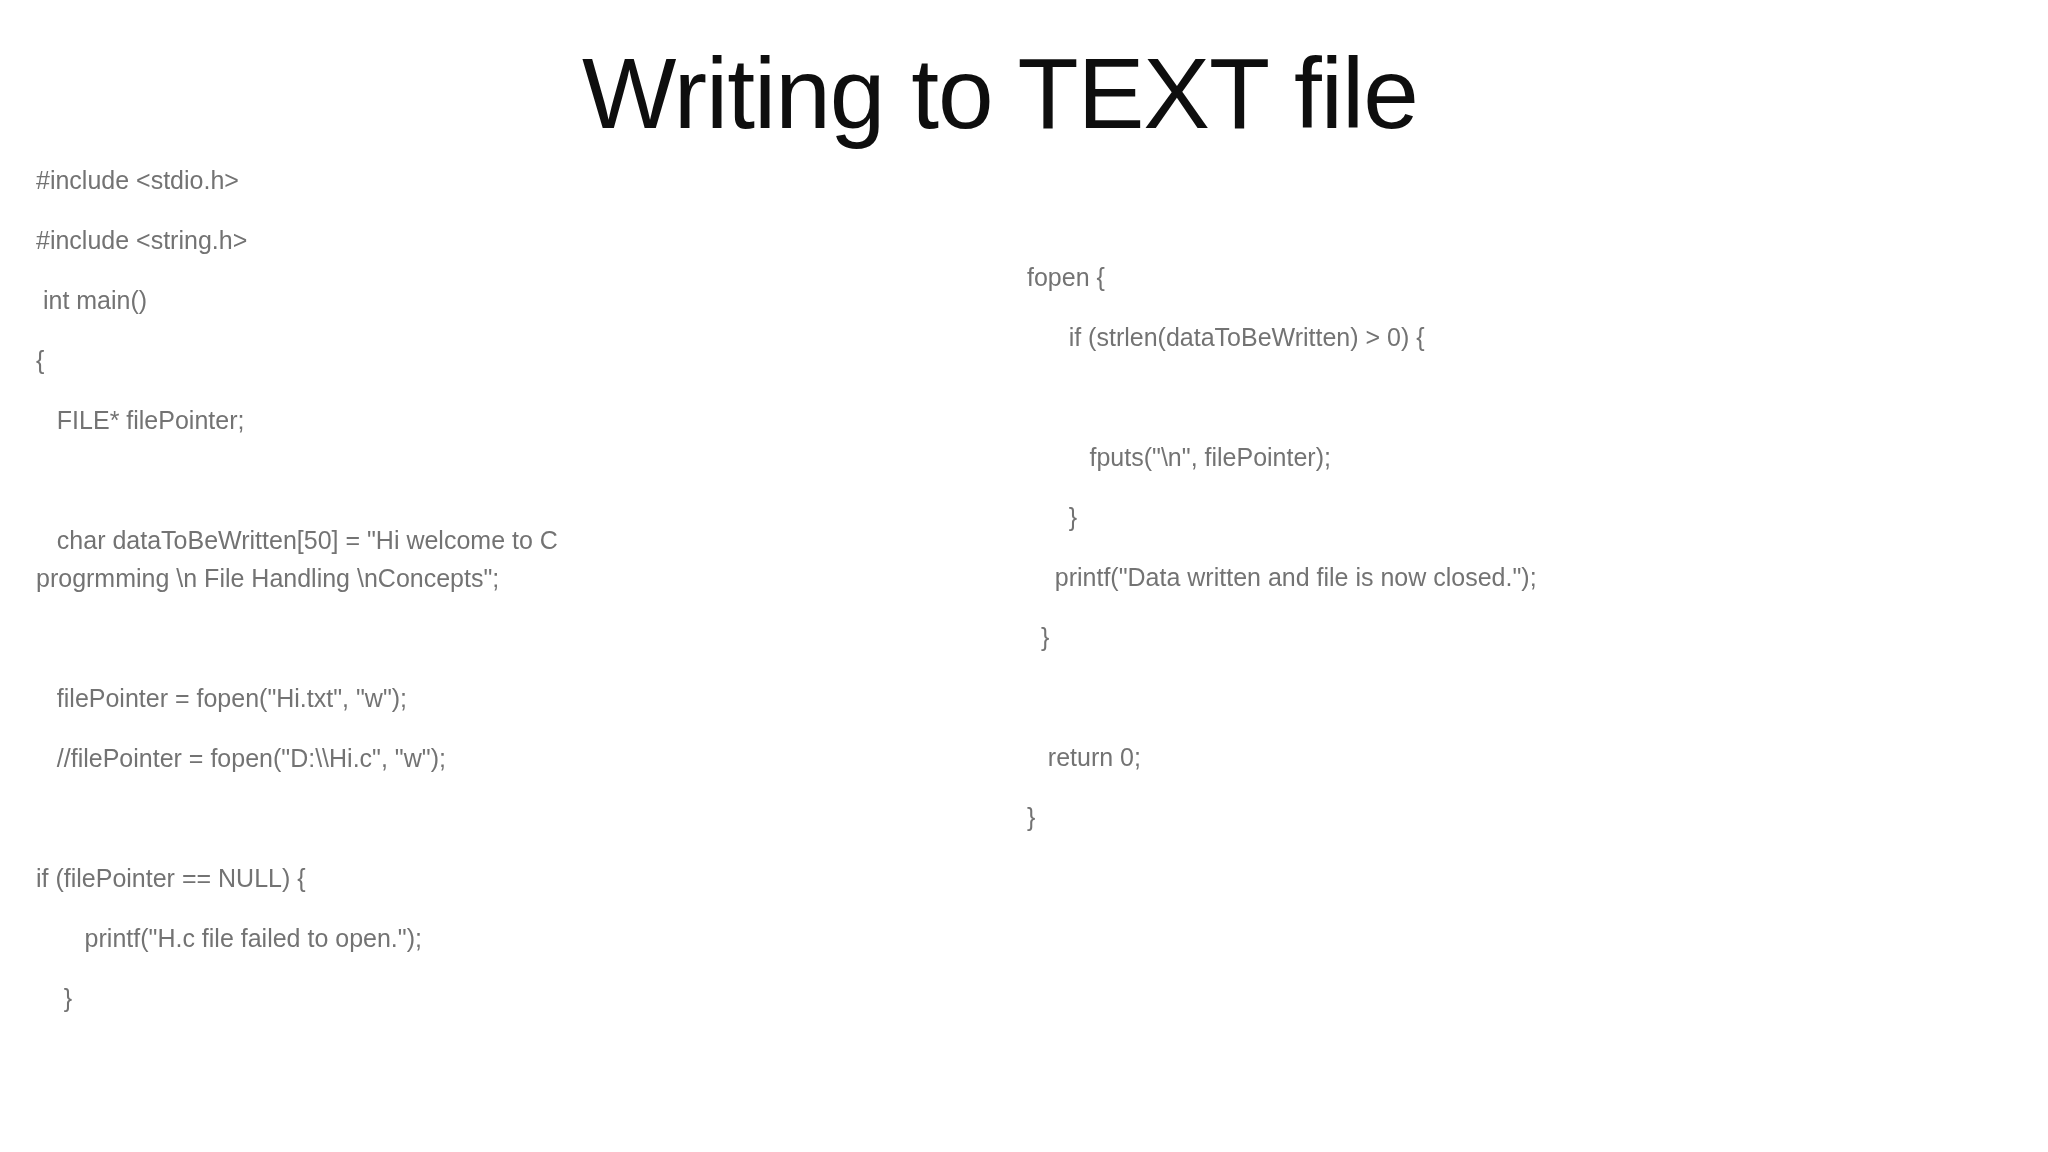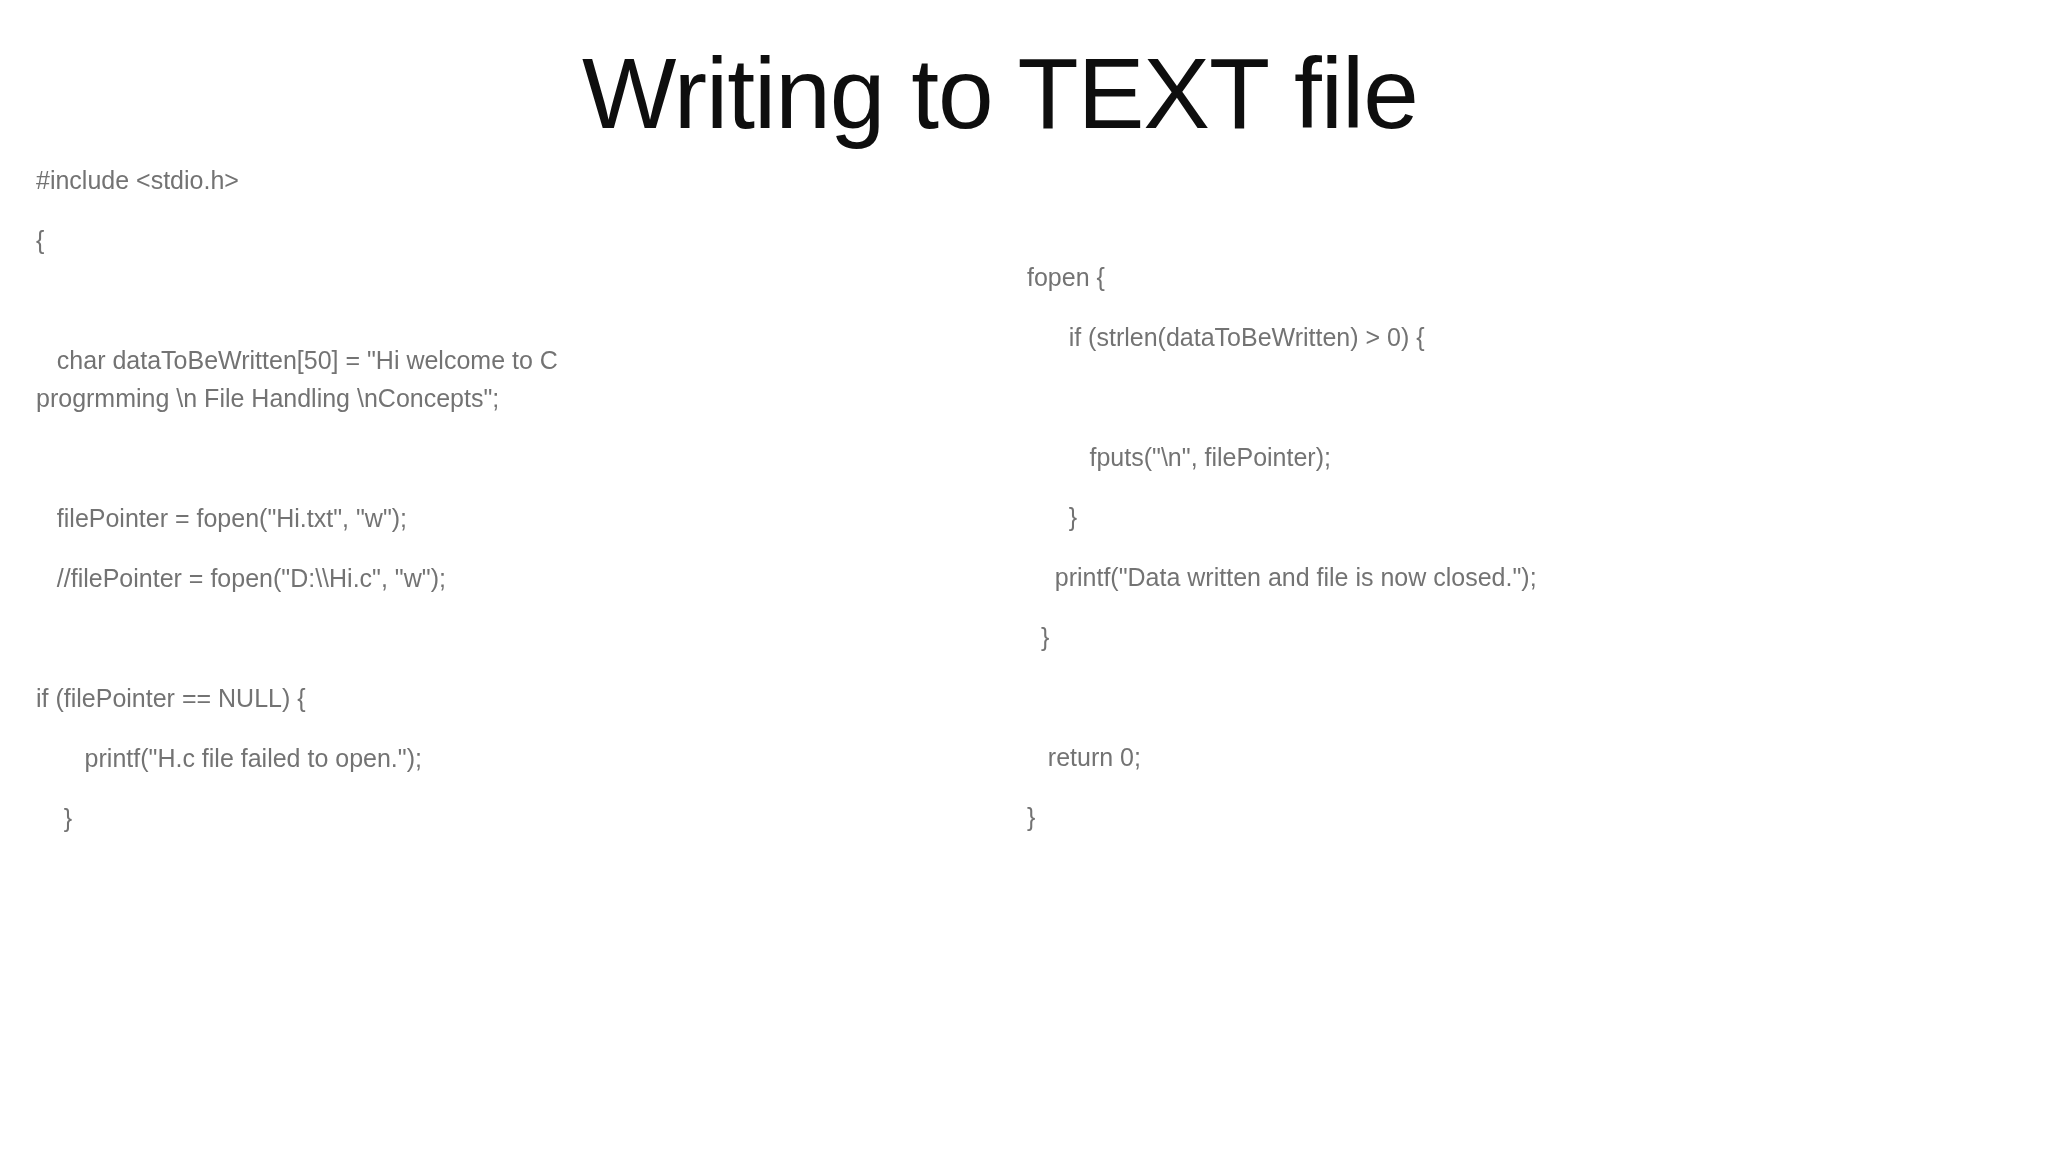--- a/index.html
+++ b/index.html
@@ -54,21 +54,24 @@
   }
 </style>
 </head>
 <body>
 
 <div class="slide">
   <div class="slide-title">Writing to TEXT file</div>
 
   <div class="code-column code-column-left">
       <div class="code-line">#include &lt;stdio.h&gt;</div>
+      <div class="code-line">#include &lt;string.h&gt;</div>
+      <div class="code-line"> int main()</div>
       <div class="code-line">{</div>
+      <div class="code-line">   FILE* filePointer;</div>
       <div class="code-line"></div>
       <div class="code-line tight">   char dataToBeWritten[50] = "Hi welcome to C</div>
       <div class="code-line">progrmming \n File Handling \nConcepts";</div>
       <div class="code-line"></div>
       <div class="code-line">   filePointer = fopen("Hi.txt", "w");</div>
       <div class="code-line">   //filePointer = fopen("D:\\Hi.c", "w");</div>
       <div class="code-line"></div>
       <div class="code-line">if (filePointer == NULL) {</div>
       <div class="code-line">       printf("H.c file failed to open.");</div>
       <div class="code-line">    }</div>

